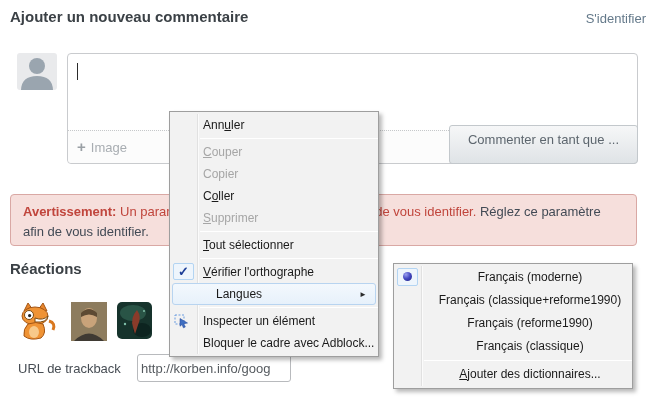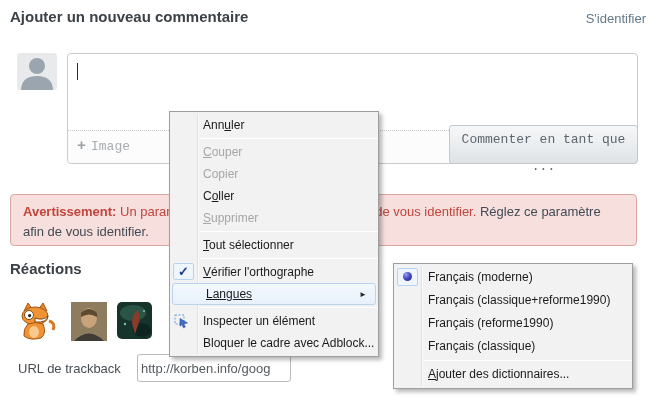--- a/index.html
+++ b/index.html
@@ -6,21 +6,21 @@
   html,body { margin:0; padding:0; }
   body {
     width:659px; height:402px; position:relative; overflow:hidden;
     background:#ffffff; font-family:"Liberation Sans", sans-serif; color:#3c4247;
   }
   
   .page-title { position:absolute; left:10px; top:8px; font-size:15px; font-weight:bold; color:#3b4146; }
   .signin { position:absolute; right:13px; top:11px; font-size:13px; color:#64798a; cursor:pointer;margin-left:23px; }
   
   .avatar-box { position:absolute; left:17px; top:53px; width:40px; height:37px; background:#e9eaec; border-radius:3px; overflow:hidden; }
-  .comment-box { position:absolute; left:67px; top:53px; width:571px; height:111px; background:#fff; border:1px solid #c9cbce; border-radius:4px;font-family:Liberation Mono, monospace; }
+  .comment-box { position:absolute; left:67px; top:53px; width:571px; height:111px; background:#fff; border:1px solid #c9cbce; border-radius:4px; }
   .caret { position:absolute; left:9px; top:9px; width:1px; height:17px; background:#2b2b2b; }
   .composer-footer { position:absolute; left:0; right:0; bottom:0; height:33px; border-top:1px dotted #c6c8ca; background:#fcfcfc; border-radius:0 0 4px 4px; }
   .image-btn { position:absolute; left:9px; top:7px; font-size:13px; color:#a8adb2; cursor:pointer; }
   .image-btn .plus { font-size:15px; font-weight:bold; color:#9aa0a5; margin-right:5px; }
   .comment-as-btn { position:absolute; right:-1px; bottom:-1px; width:189px; height:39px; line-height:27px; text-align:center;
     background:linear-gradient(#f6f7f8,#dfe3e6); border:1px solid #c3c8cc; border-radius:3px 3px 4px 3px;
     font-size:13px; color:#5d666e; cursor:pointer; }
   
   .warning { position:absolute; left:10px; top:194px; width:627px; height:52px; background:#f6dfdc; border:1px solid #d9a8a4;
     border-radius:4px; padding:7px 12px; font-size:13px; line-height:20px; }
@@ -34,25 +34,25 @@
   
   .trackback-label { position:absolute; left:18px; top:361px; font-size:13px; color:#474d54; }
   .trackback-input { position:absolute; left:137px; top:354px; width:154px; height:28px; border:1px solid #b8babd; border-radius:3px;
     padding:0 3px; font-size:13px; color:#555a5f; font-family:"Liberation Sans", sans-serif; background:#fff; }
   
   .menu { position:absolute; background:#f2f2f2; border:1px solid #9e9e9e; box-shadow:3px 3px 4px rgba(0,0,0,0.28); padding:2px 0; }
   .ctx-menu { left:169px; top:111px; width:210px; z-index:20; }
   .sub-menu { left:393px; top:263px; width:240px; z-index:30; }
   .gutter { position:absolute; left:27px; top:2px; bottom:2px; width:0; border-left:1px solid #e1e1e1; border-right:1px solid #fbfbfb; }
   .mi { position:relative; height:22px; line-height:22px; padding-left:33px; font-size:12px; color:#1a1a1a; white-space:nowrap; cursor:default; }
-  .sub-menu .mi { height:23px; line-height:23px; padding-left:34px; }
+  .sub-menu .mi { height:23px; line-height:23px; padding-left:34px;text-align:center; }
   .mi.dis { color:#a6a6a6; }
   .mi .k { text-decoration:underline; }
   .mi.hover { background:linear-gradient(#f3f8fd,#e7f1fb); border:1px solid #b8d4f0; border-radius:3px;
-    margin:0 2px; height:22px; line-height:20px; padding-left:33px;text-decoration:underline; }
+    margin:0 2px; height:22px; line-height:20px; padding-left:43px; }
   .msep { height:1px; background:#e0e0e0; border-bottom:1px solid #ffffff; margin:2px 0 2px 30px; }
   .icon-frame { position:absolute; left:3px; top:2px; width:21px; height:17px; background:#eef5fc; border:1px solid #b3d4f2; border-radius:2px;
     text-align:center; }
   .check-glyph { display:block; line-height:16px; font-size:13px; font-weight:bold; color:#1e3f97; }
   .radio-frame { position:absolute; left:3px; top:2px; width:21px; height:18px; background:#eef5fc; border:1px solid #b3d4f2; border-radius:2px; }
   .radio-dot { position:absolute; left:5px; top:3px; width:9px; height:9px; border-radius:50%;
     background:radial-gradient(circle at 33% 28%, #9aa0f0 0%, #4347c0 48%, #1d2180 100%); }
   .arrow { position:absolute; right:8px; top:0; font-size:8px; color:#2b2b2b; line-height:22px; }
   .inspect-ico { position:absolute; left:4px; top:4px; }
 </style>

